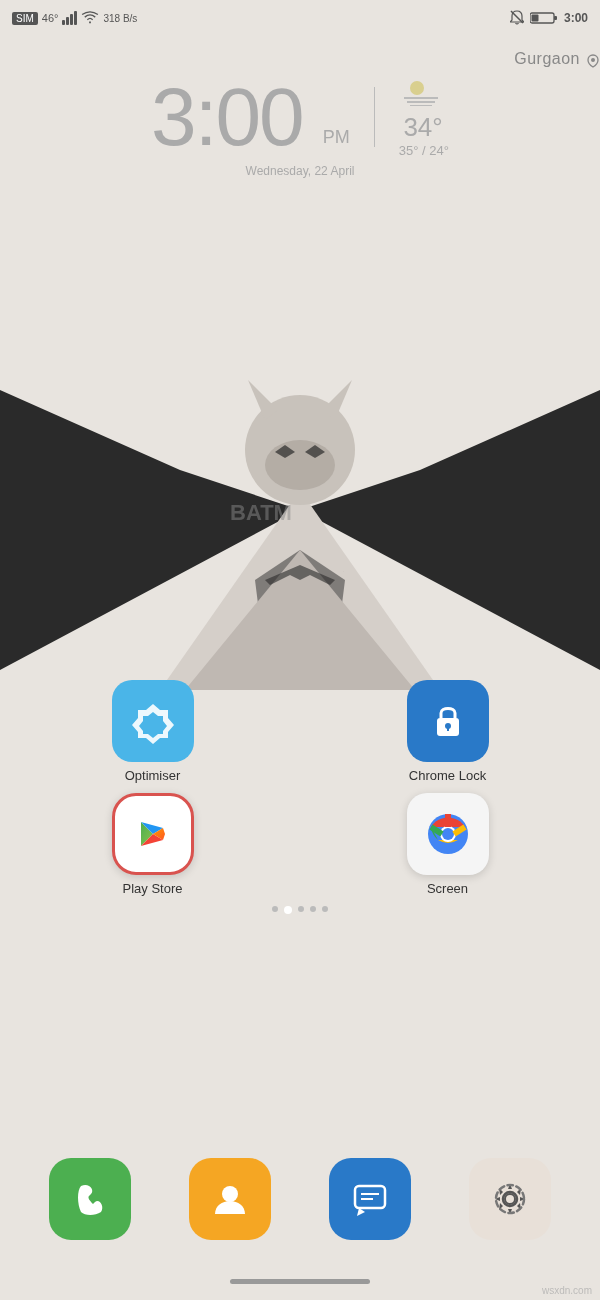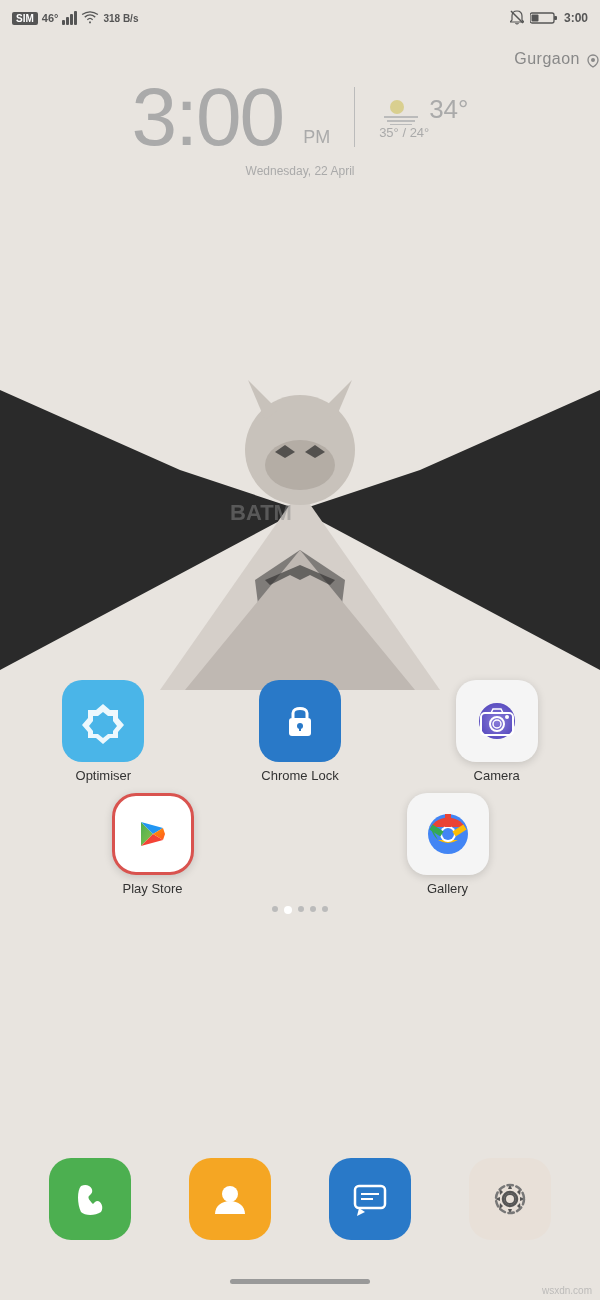--- a/index.html
+++ b/index.html
@@ -26,21 +26,21 @@
       left: 0;
       z-index: 10;
     }
 
     .status-left {
       display: flex;
       align-items: center;
       gap: 4px;
       font-size: 11px;
       color: #555;
-      font-weight: 700;
+      font-weight: 400;
     }
 
     .status-right {
       display: flex;
       align-items: center;
       gap: 6px;
       font-size: 12px;
       color: #555;
       font-weight: 600;
     }
@@ -330,21 +330,21 @@
       <path d="M7 1 C4 1 2 3 2 6 C2 10 7 13 7 13 C7 13 12 10 12 6 C12 3 10 1 7 1Z" fill="none" stroke="#888" stroke-width="1.3"></path>
       <circle cx="7" cy="6" r="2" fill="#888"></circle>
     </svg>
   </div>
 
   <div class="time-row">
     <span class="time-display">3:00</span>
     <span class="time-pm">PM</span>
     <div style="width:1px; height:60px; background:#bbb; margin:0 4px;"></div>
     <div class="weather-section">
-      <div style="display:flex; align-items:center; gap:6px;">
+      <div style="display:flex; align-items:flex-end; gap:6px;flex-direction:column;">
 
         <svg width="44" height="30" viewBox="0 0 44 30">
           <circle cx="18" cy="12" r="7" fill="#d4c97a" opacity="0.8"></circle>
           <line x1="5" y1="22" x2="39" y2="22" stroke="#bbb" stroke-width="2"></line>
           <line x1="8" y1="26" x2="36" y2="26" stroke="#bbb" stroke-width="2"></line>
           <line x1="11" y1="30" x2="33" y2="30" stroke="#bbb" stroke-width="2"></line>
         </svg>
         <span class="temp-main">34°</span>
       </div>
       <span class="temp-range">35° / 24°</span>
@@ -403,41 +403,20 @@
           <rect x="14" y="22" width="22" height="18" rx="3" fill="white"></rect>
           <path d="M18 22 L18 17 C18 11 32 11 32 17 L32 22" fill="none" stroke="white" stroke-width="3"></path>
           <circle cx="25" cy="30" r="3" fill="#2979c8"></circle>
           <rect x="24" y="30" width="2" height="5" fill="#2979c8"></rect>
         </svg>
       </div>
       <span class="app-label">Chrome Lock</span>
     </div>
 
 
-    <div class="app-item">
-      <div class="app-icon-wrapper camera-bg" style="box-shadow:0 2px 8px rgba(0,0,0,0.15);">
-        <svg width="52" height="52" viewBox="0 0 52 52">
-          <circle cx="26" cy="26" r="18" fill="#6c5fc7" opacity="0.15"></circle>
-          <circle cx="26" cy="26" r="18" fill="url(#camGrad)"></circle>
-          <defs>
-            <radialGradient id="camGrad" cx="50%" cy="50%">
-              <stop offset="0%" stop-color="#8a7dd9"></stop>
-              <stop offset="100%" stop-color="#5b4ec0"></stop>
-            </radialGradient>
-          </defs>
-
-          <rect x="10" y="18" width="32" height="22" rx="4" fill="none" stroke="white" stroke-width="2"></rect>
-          <circle cx="26" cy="29" r="7" fill="none" stroke="white" stroke-width="2"></circle>
-          <circle cx="26" cy="29" r="4" fill="none" stroke="white" stroke-width="1.5"></circle>
-          <path d="M20 18 L22 14 L30 14 L32 18" fill="none" stroke="white" stroke-width="1.5"></path>
-          <circle cx="36" cy="22" r="2" fill="white"></circle>
-        </svg>
-      </div>
-      <span class="app-label">Camera</span>
-    </div>
 
   </div>
 
   <div class="app-row">
 
 
     <div class="app-item">
       <div class="app-icon-wrapper playstore-bg play-store-highlight" style="box-shadow:0 2px 8px rgba(0,0,0,0.15);">
         <svg width="52" height="52" viewBox="0 0 52 52">
 
@@ -478,21 +457,21 @@
           <path d="M37 33 A20 20 0 0 1 17 33 Z" fill="#FBBC05"></path>
 
           <circle cx="27" cy="27" r="8" fill="white"></circle>
           <circle cx="27" cy="27" r="6" fill="#4285F4"></circle>
 
           <line x1="27" y1="7" x2="27" y2="20" stroke="#EA4335" stroke-width="6"></line>
           <line x1="10" y1="20" x2="21" y2="27" stroke="#34A853" stroke-width="6"></line>
           <line x1="44" y1="20" x2="33" y2="27" stroke="#FBBC05" stroke-width="6"></line>
         </svg>
       </div>
-      <span class="app-label">Gallery</span>
+      <span class="app-label">Screen</span>
     </div>
 
   </div>
 
   <div class="page-dots">
     <div class="dot"></div>
     <div class="dot active"></div>
     <div class="dot"></div>
     <div class="dot"></div>
     <div class="dot"></div>

